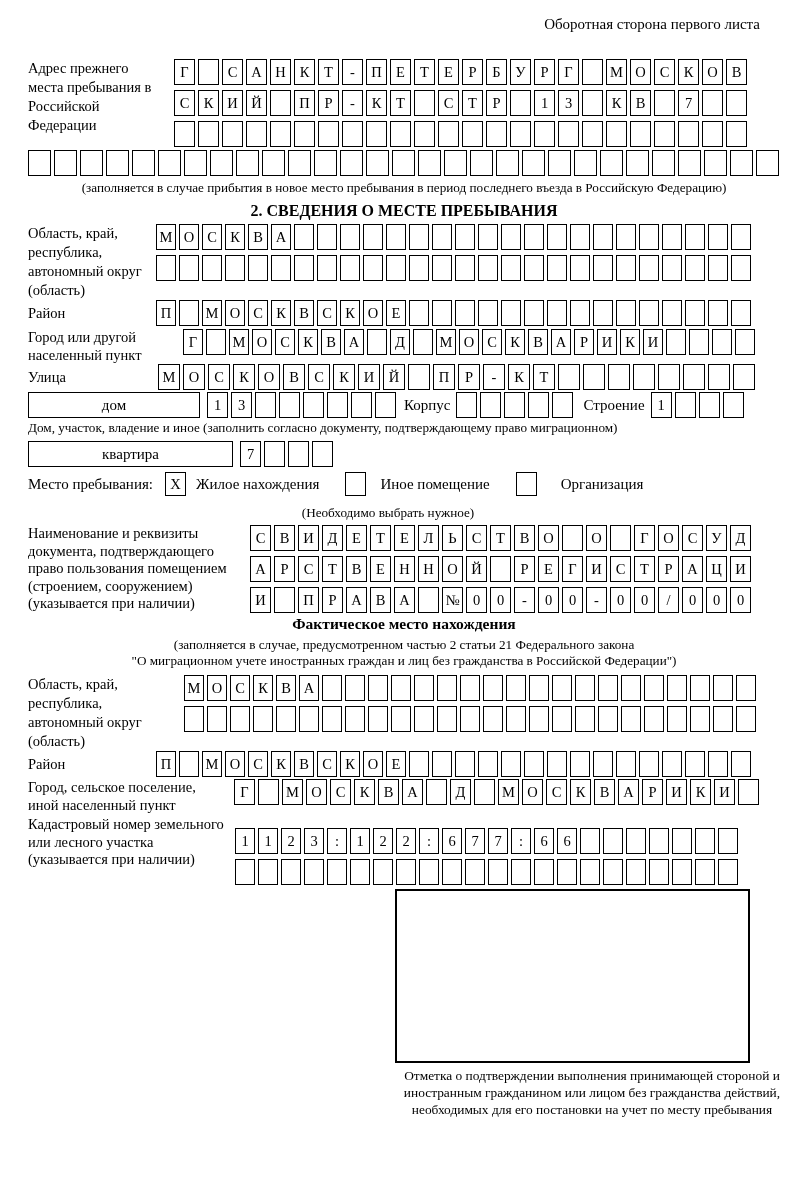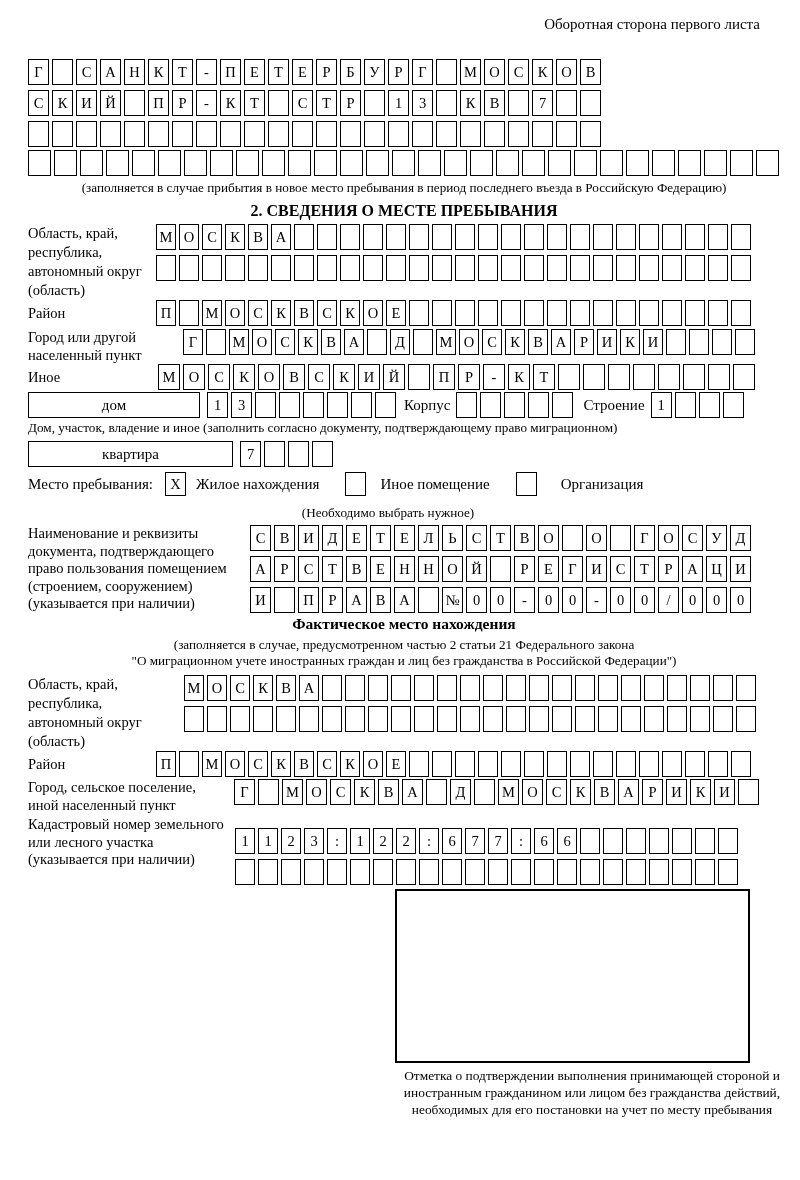--- a/index.html
+++ b/index.html
@@ -48,20 +48,21 @@
   .mt6{margin-top:6px}.mt26{margin-top:26px}
 </style>
 </head>
 <body>
 
 <div class="page">
 
   <div class="header-note">Оборотная сторона первого листа</div>
 
   <div class="lrow mt26">
+    <div class="label lbl19" style="width:146px; padding-right:8px;">Адрес прежнего места пребывания в Российской Федерации</div>
     <div class="cells-col">
       <div class="cellrow c21">
           <span class="cell">Г</span>
           <span class="cell"></span>
           <span class="cell">С</span>
           <span class="cell">А</span>
           <span class="cell">Н</span>
           <span class="cell">К</span>
           <span class="cell">Т</span>
           <span class="cell">-</span>
@@ -290,21 +291,21 @@
         <span class="cell">К</span>
         <span class="cell">И</span>
         <span class="cell"></span>
         <span class="cell"></span>
         <span class="cell"></span>
         <span class="cell"></span>
       </div>
   </div>
 
   <div class="lrow">
-    <div class="label" style="width:130px; padding-right:8px; line-height:26px;">Иное</div>
+    <div class="label" style="width:130px; padding-right:8px; line-height:26px;">Улица</div>
     <div class="cellrow c22">
         <span class="cell">М</span>
         <span class="cell">О</span>
         <span class="cell">С</span>
         <span class="cell">К</span>
         <span class="cell">О</span>
         <span class="cell">В</span>
         <span class="cell">С</span>
         <span class="cell">К</span>
         <span class="cell">И</span>

